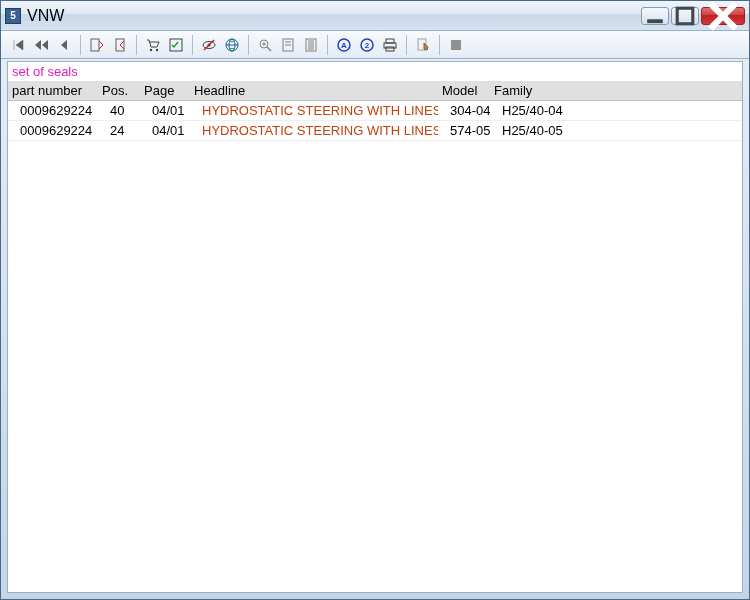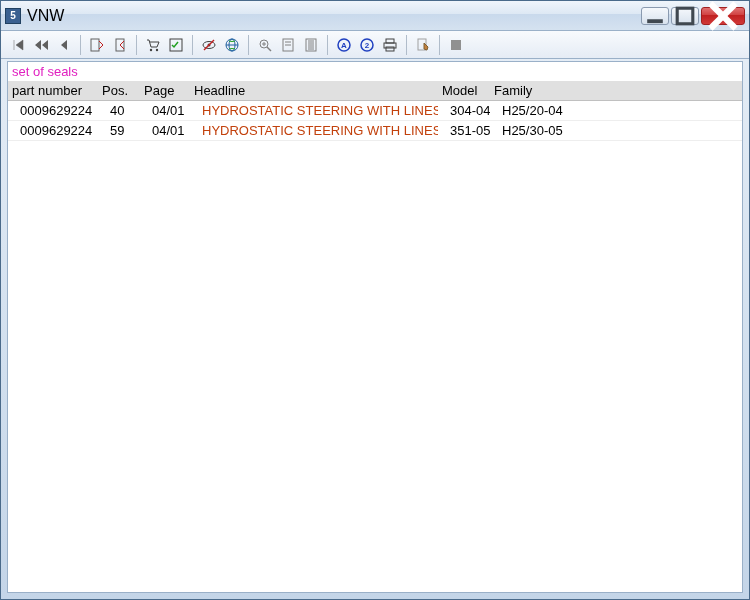--- a/index.html
+++ b/index.html
@@ -298,26 +298,26 @@
           <th>Family</th>
         </tr>
       </thead>
       <tbody>
         <tr>
           <td>0009629224</td>
           <td>40</td>
           <td>04/01</td>
           <td class="link">HYDROSTATIC STEERING WITH LINES</td>
           <td>304-04</td>
-          <td>H25/20-04</td>
+          <td>H25/40-04</td>
         </tr>
         <tr>
           <td>0009629224</td>
-          <td>59</td>
+          <td>24</td>
           <td>04/01</td>
           <td class="link">HYDROSTATIC STEERING WITH LINES</td>
-          <td>351-05</td>
-          <td>H25/30-05</td>
+          <td>574-05</td>
+          <td>H25/40-05</td>
         </tr>
       </tbody>
     </table>
   </div>
 </div>
 
 </body></html>

